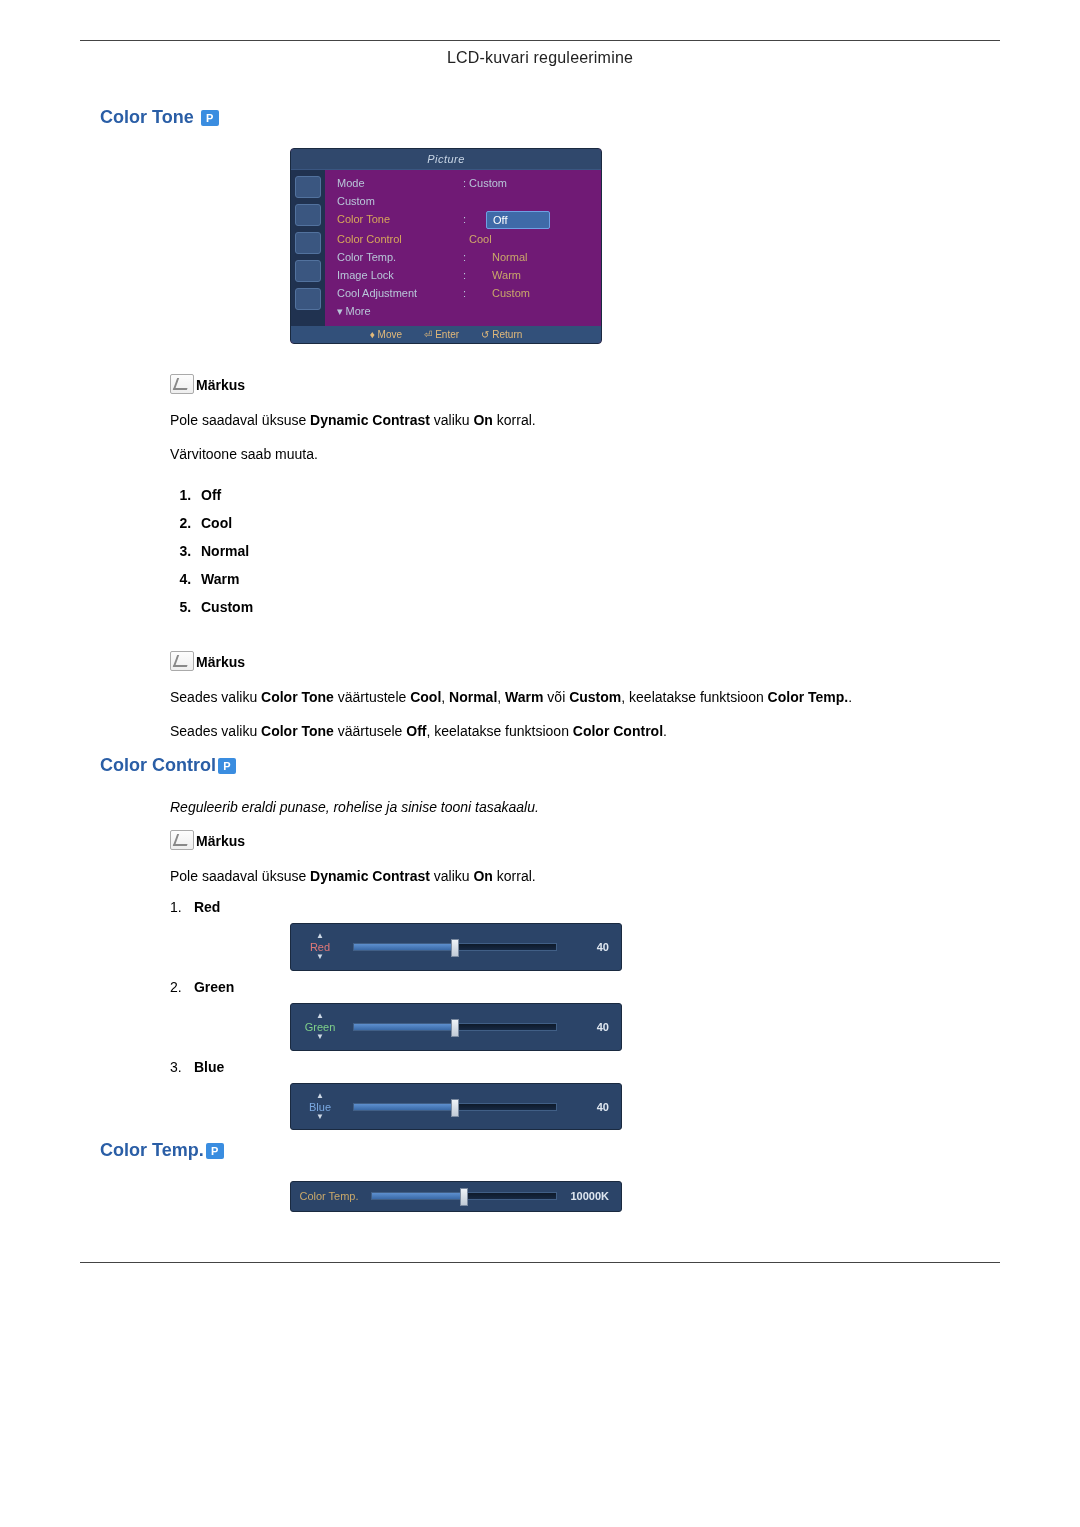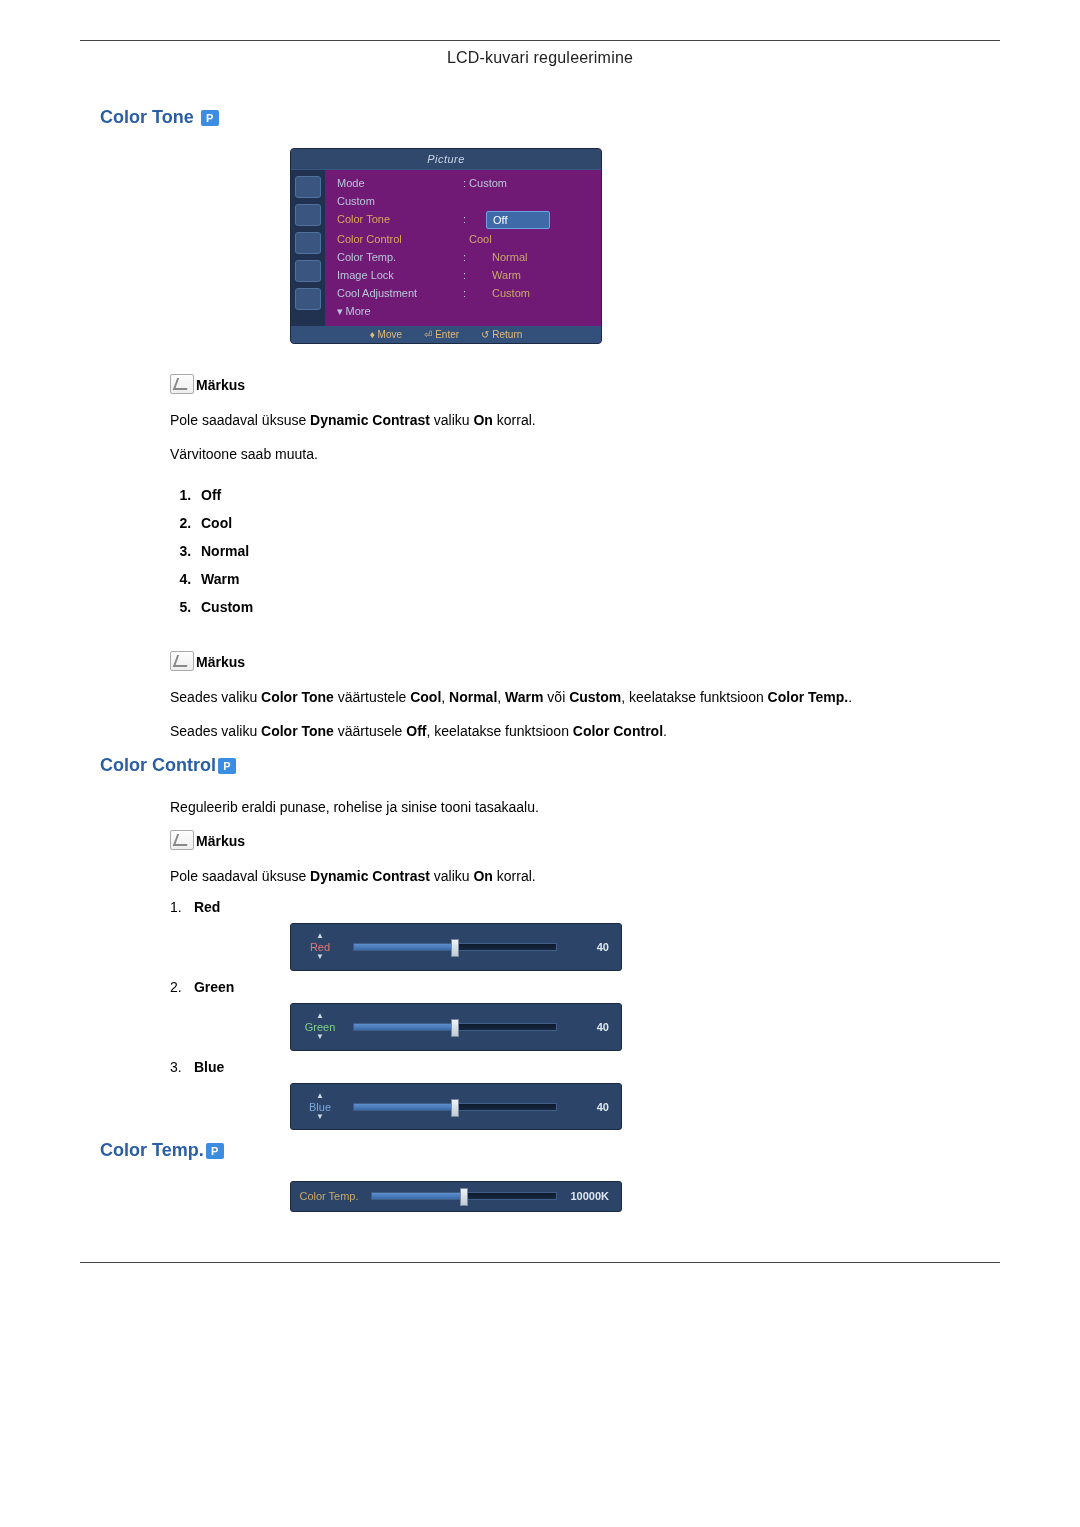--- a/index.html
+++ b/index.html
@@ -324,21 +324,21 @@
       </p>
       <p class="body">
         <span>Seades valiku </span><span class="bold">Color Tone</span><span> väärtusele </span><span class="bold">Off</span><span>, keelatakse funktsioon </span><span class="bold">Color Control</span><span>.</span>
       </p>
     </div>
 
     <h2 class="section">
       <span>Color Control</span><span class="p-icon">P</span>
     </h2>
     <div class="indent">
-      <p class="body" style="margin-top:0;">Reguleerib eraldi punase, rohelise ja sinise tooni tasakaalu.</p>
+      <p class="body" style="margin-top:0;font-style:italic;">Reguleerib eraldi punase, rohelise ja sinise tooni tasakaalu.</p>
       <div class="note-head" style="margin-top:4px;">
         <span class="note-icon"></span><span>Märkus</span>
       </div>
       <p class="body">
         <span>Pole saadaval üksuse </span><span class="bold">Dynamic Contrast</span><span> valiku </span><span class="bold">On</span><span> korral.</span>
       </p>
 
       <div class="list-row">
         <div class="num-label"><span class="n">1.</span> <span class="b">Red</span></div>
       </div>

